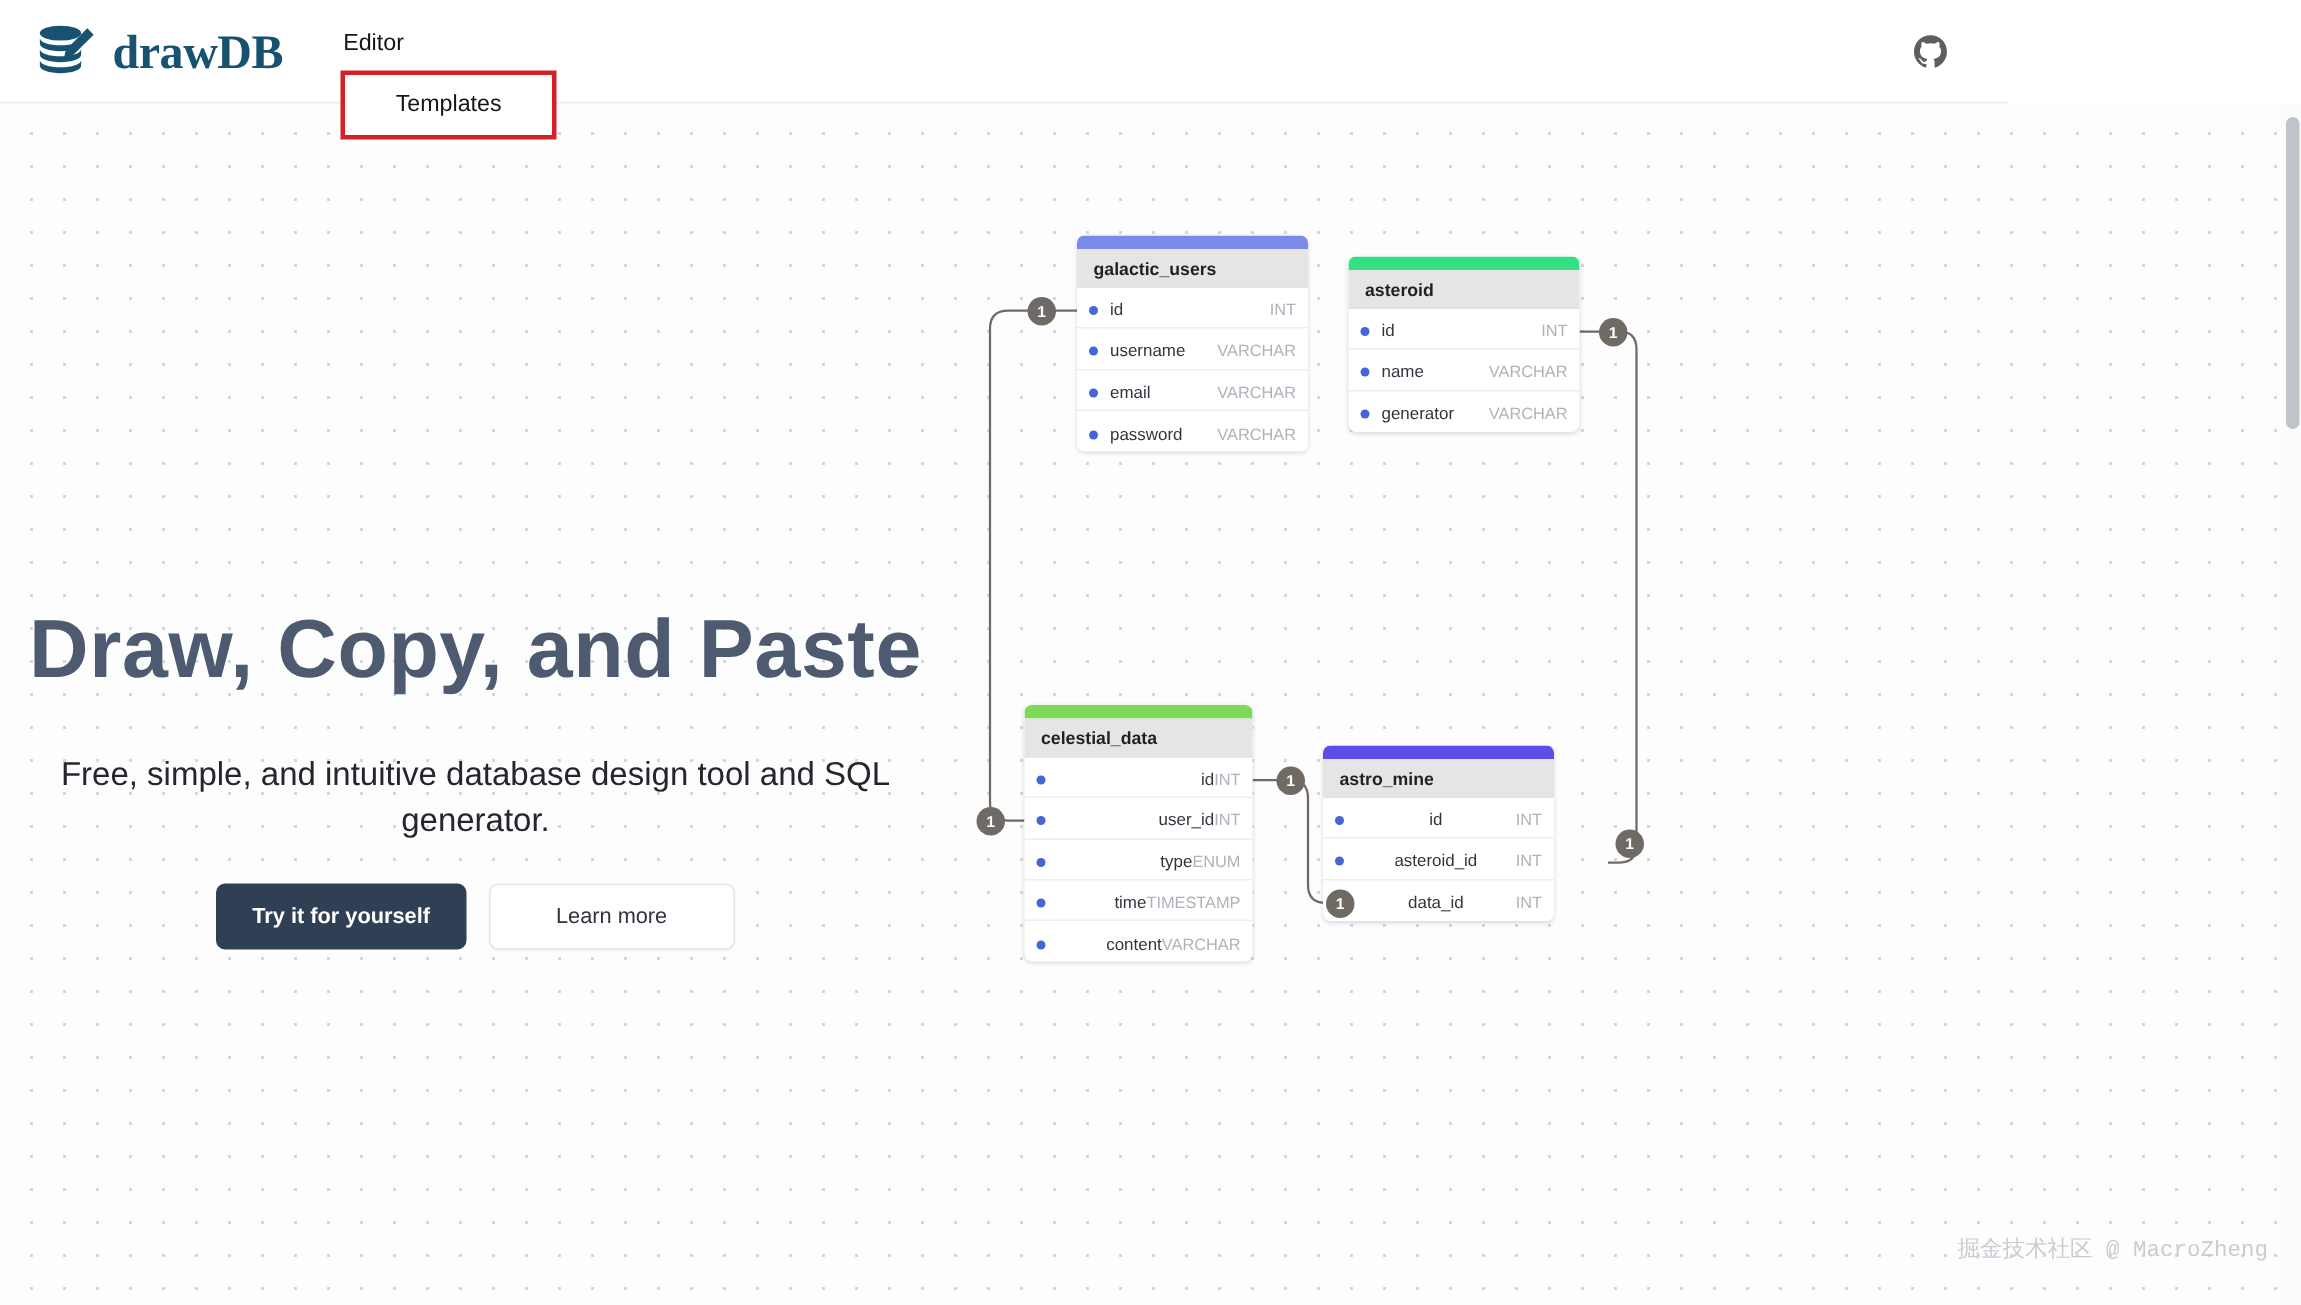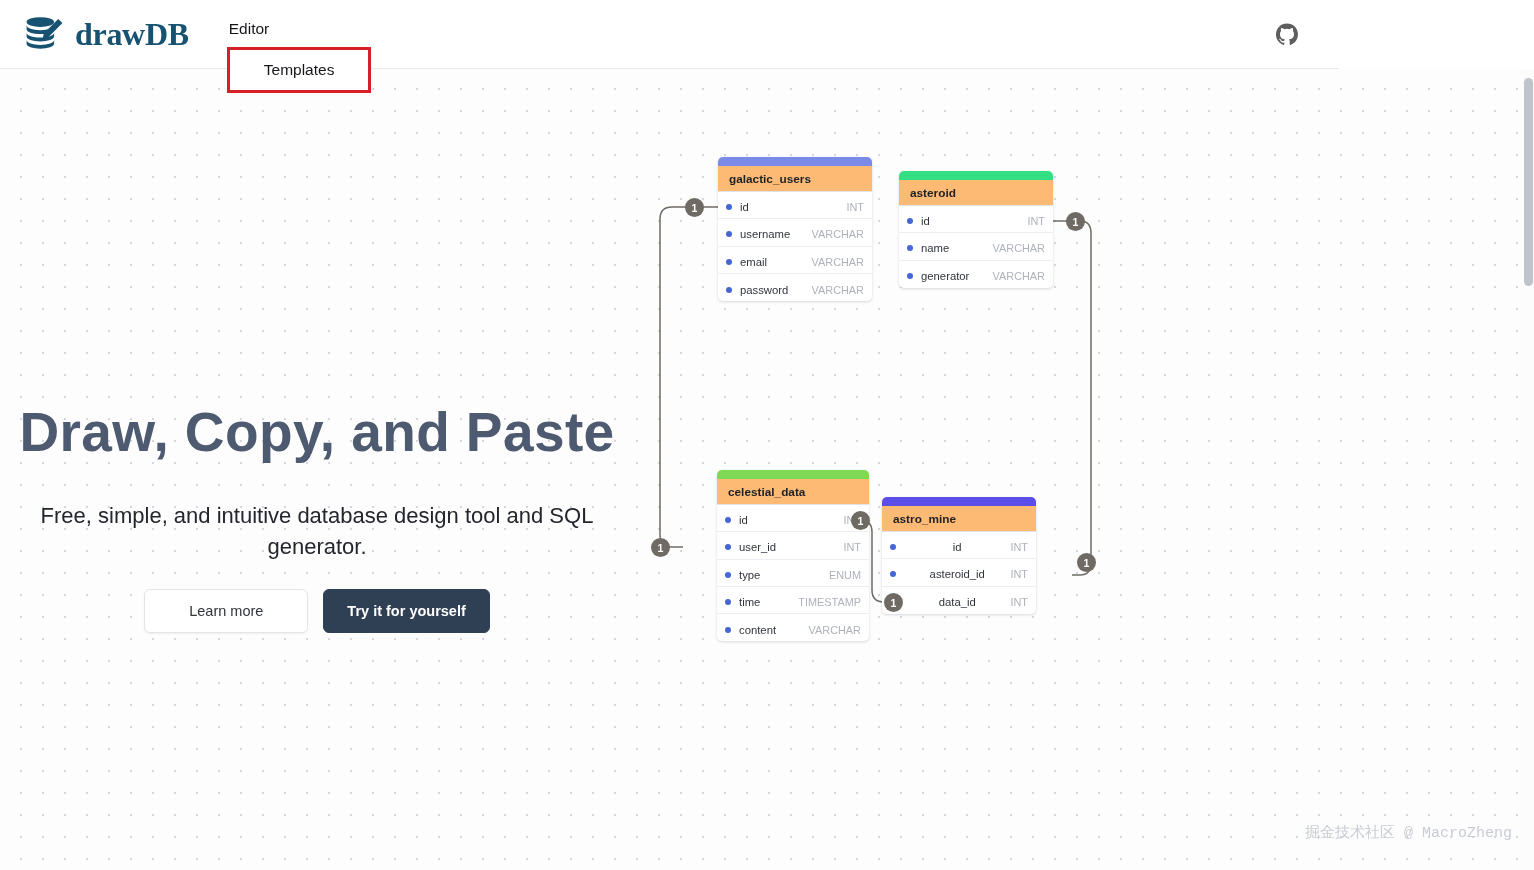--- a/index.html
+++ b/index.html
@@ -76,21 +76,21 @@
   
   .tbl{
     position:absolute; width:154px; background:#fff;
     border-radius:5px; box-shadow:0 1px 3px rgba(16,24,40,.16);
     overflow:hidden; z-index:10; cursor:pointer;
   }
   .tbl .bar{ height:9px; width:100%; }
   .tbl .tname{
     height:26px; display:flex; align-items:center; padding:0 11px;
     font-size:11.8px; font-weight:bold; color:#1d2026;
-    background:#fdba74; border-bottom:1px solid #e2e3e7;
+    background:#e5e5e5; border-bottom:1px solid #e2e3e7;
   }
   .row{
     height:27.3px; display:flex; align-items:center; padding:4px 8px 0 8px;
     border-bottom:1px solid #eceef1; font-size:11.3px; color:#30343c;
   }
   .row:last-child{ border-bottom:none; }
   .row .dot{
     width:6px; height:6px; border-radius:50%; background:#4666d6;
     margin-right:8px; flex:none;
   }
@@ -150,22 +150,22 @@
     <path fill="#3b3b3b" d="M12 .5C5.73.5.99 5.24.99 11.5c0 4.86 3.15 8.98 7.52 10.43.55.1.75-.24.75-.53v-1.86c-3.06.66-3.71-1.47-3.71-1.47-.5-1.27-1.22-1.61-1.22-1.61-1-.68.07-.67.07-.67 1.1.08 1.68 1.13 1.68 1.13.98 1.68 2.58 1.2 3.21.92.1-.71.38-1.2.7-1.48-2.45-.28-5.02-1.22-5.02-5.45 0-1.2.43-2.19 1.13-2.96-.11-.28-.49-1.4.11-2.92 0 0 .92-.3 3.02 1.13a10.4 10.4 0 0 1 5.5 0c2.1-1.43 3.02-1.13 3.02-1.13.6 1.52.22 2.64.11 2.92.7.77 1.13 1.76 1.13 2.96 0 4.24-2.58 5.17-5.04 5.44.4.34.75 1.01.75 2.04v3.03c0 .29.2.64.76.53 4.36-1.46 7.5-5.57 7.5-10.43C23.01 5.24 18.27.5 12 .5z"></path>
   </svg>
 </div>
 
 <div id="canvas">
 
   <div id="hero">
     <h1>Draw, Copy, and Paste</h1>
     <p>Free, simple, and intuitive database design tool and SQL generator.</p>
     <div class="btns">
+      <button class="btn primary">Try it for yourself</button>
       <button class="btn ghost">Learn more</button>
-      <button class="btn primary">Try it for yourself</button>
     </div>
   </div>
 
   <svg id="wires">
     <g fill="none" stroke="#6f6b64" stroke-width="1.5">
 
       <path d="M718 138 L672 138 Q660 138 660 150 L660 466 Q660 478 672 478 L683 478"></path>
 
       <path d="M1053 152 L1080 152 Q1091 152 1091 164 L1091 494 Q1091 506 1080 506 L1072 506"></path>
 
@@ -211,21 +211,21 @@
       <span class="fname">name</span>
       <span class="ftype">VARCHAR</span>
     </div>
     <div class="row">
       <span class="dot"></span>
       <span class="fname">generator</span>
       <span class="ftype">VARCHAR</span>
     </div>
   </div>
 
-  <div class="tbl" id="t2" style="left:717px; top:401px; width:152px;">
+  <div class="tbl" id="t2" style="left:683px; top:401px; width:152px;text-align:right;">
     <div class="bar" style="background:#7ed957"></div>
     <div class="tname">celestial_data</div>
     <div class="row">
       <span class="dot"></span>
       <span class="fname">id</span>
       <span class="ftype">INT</span>
     </div>
     <div class="row">
       <span class="dot"></span>
       <span class="fname">user_id</span>

